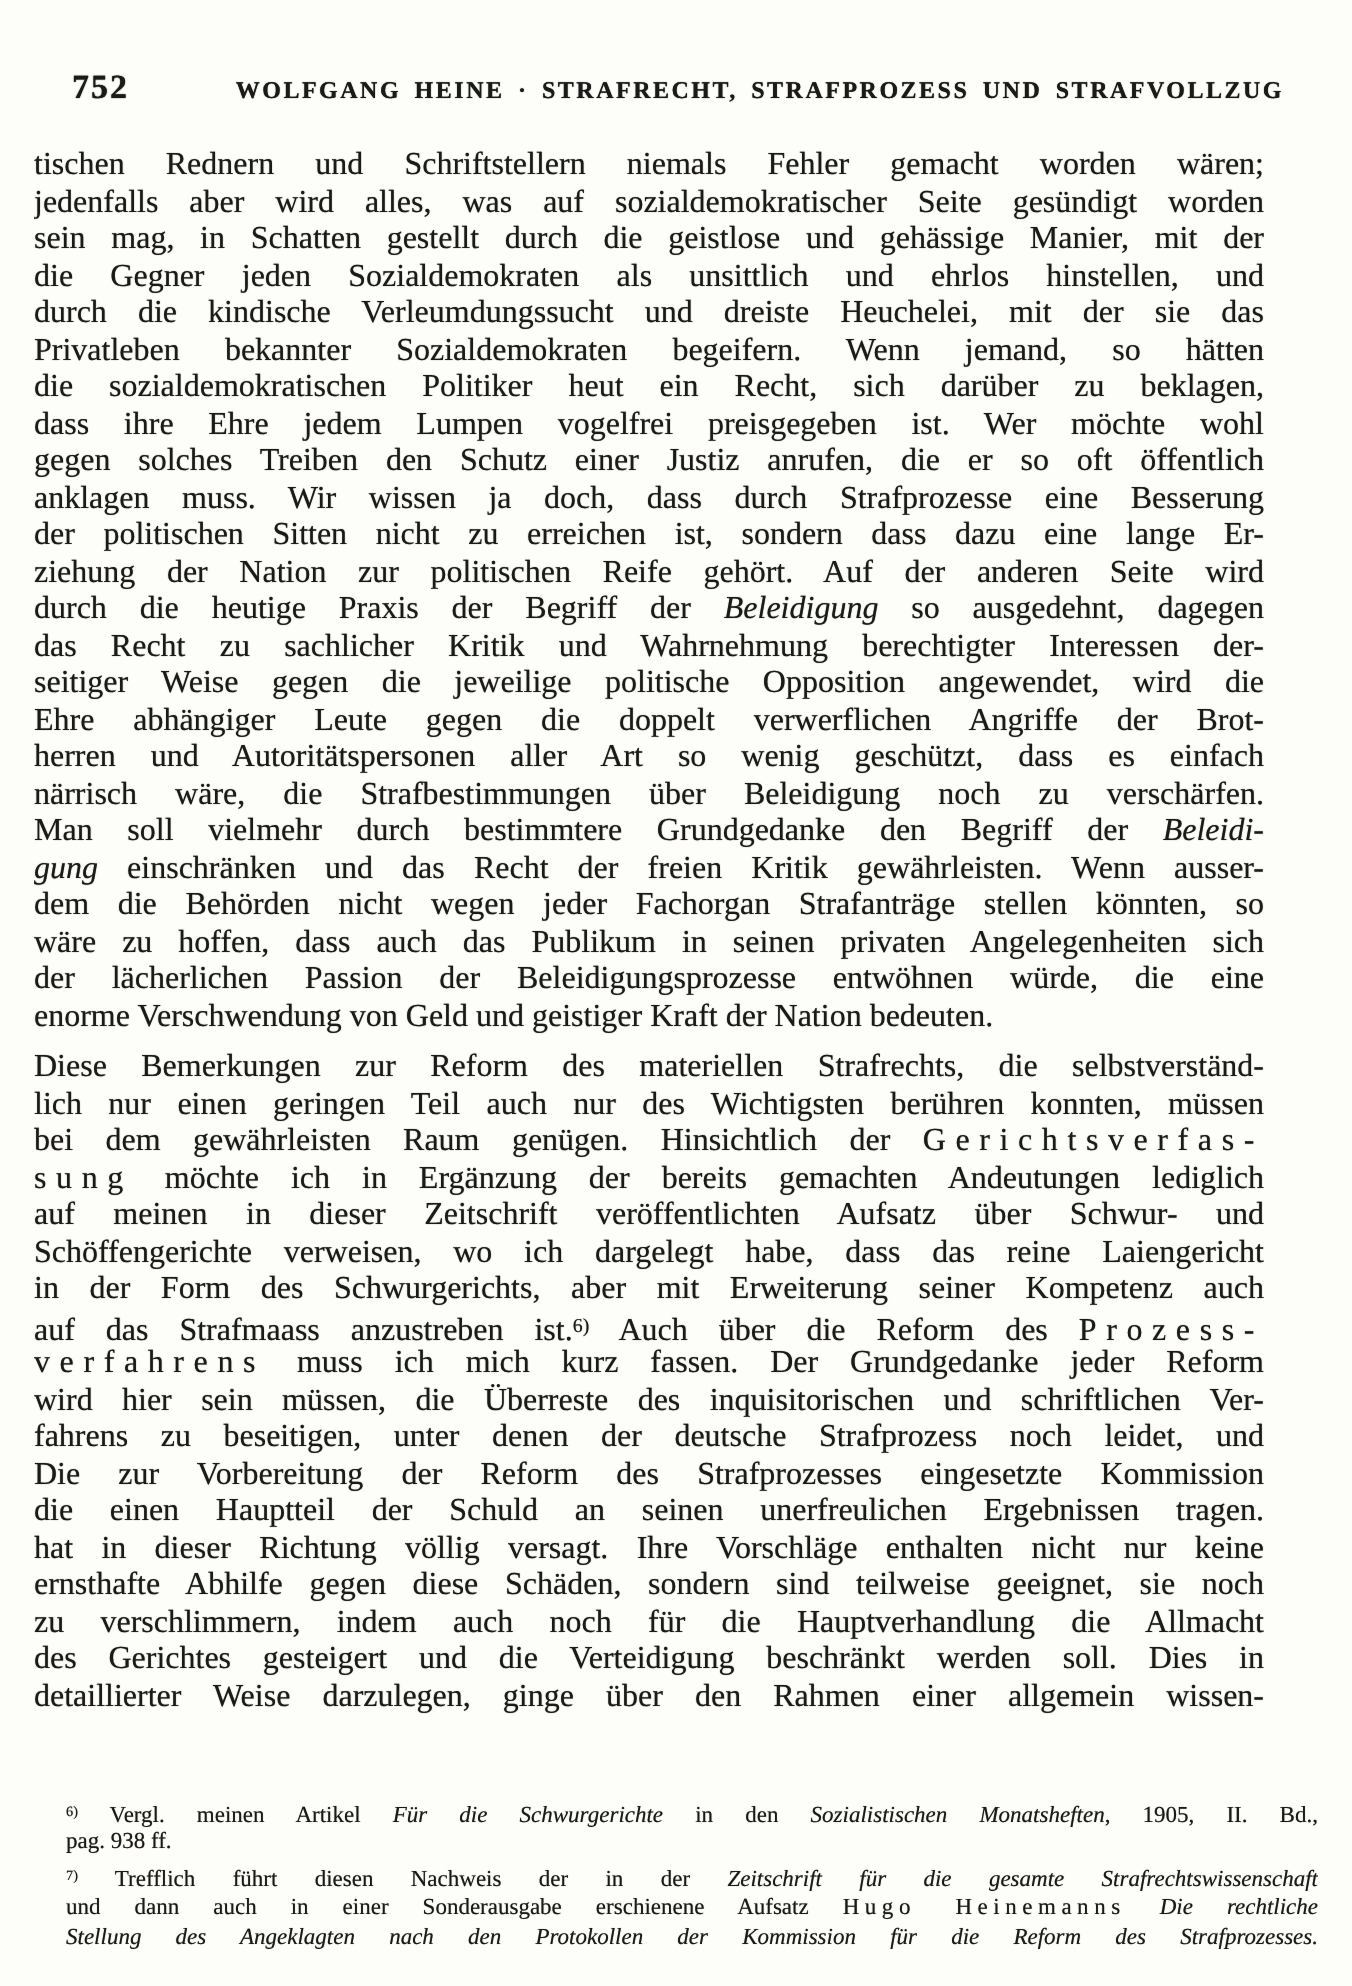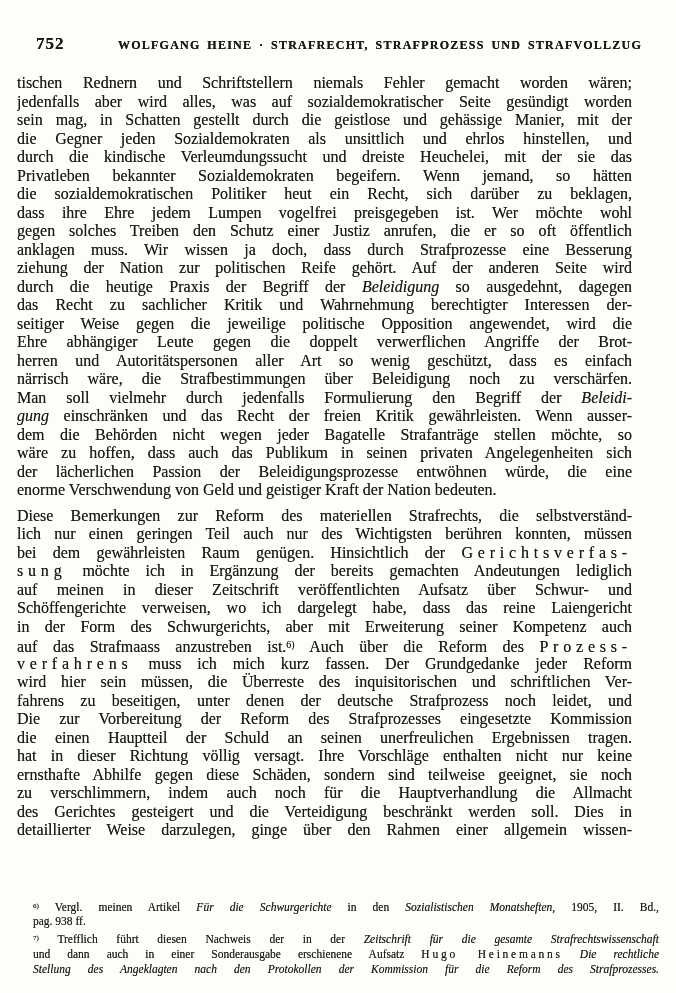--- a/index.html
+++ b/index.html
@@ -101,30 +101,31 @@
         <div class="line"><span>tischen Rednern und Schriftstellern niemals Fehler gemacht worden wären;</span></div>
         <div class="line"><span>jedenfalls aber wird alles, was auf sozialdemokratischer Seite gesündigt worden</span></div>
         <div class="line"><span>sein mag, in Schatten gestellt durch die geistlose und gehässige Manier, mit der</span></div>
         <div class="line"><span>die Gegner jeden Sozialdemokraten als unsittlich und ehrlos hinstellen, und</span></div>
         <div class="line"><span>durch die kindische Verleumdungssucht und dreiste Heuchelei, mit der sie das</span></div>
         <div class="line"><span>Privatleben bekannter Sozialdemokraten begeifern.  Wenn jemand, so hätten</span></div>
         <div class="line"><span>die sozialdemokratischen Politiker heut ein Recht, sich darüber zu beklagen,</span></div>
         <div class="line"><span>dass ihre Ehre jedem Lumpen vogelfrei preisgegeben ist.  Wer möchte wohl</span></div>
         <div class="line"><span>gegen solches Treiben den Schutz einer Justiz anrufen, die er so oft öffentlich</span></div>
         <div class="line"><span>anklagen muss.  Wir wissen ja doch, dass durch Strafprozesse eine Besserung</span></div>
+        <div class="line"><span>der politischen Sitten nicht zu erreichen ist, sondern dass dazu eine lange Er-</span></div>
         <div class="line"><span>ziehung der Nation zur politischen Reife gehört.  Auf der anderen Seite wird</span></div>
         <div class="line"><span>durch die heutige Praxis der Begriff der </span><span class="it">Beleidigung</span><span> so ausgedehnt, dagegen</span></div>
         <div class="line"><span>das Recht zu sachlicher Kritik und Wahrnehmung berechtigter Interessen der-</span></div>
         <div class="line"><span>seitiger Weise gegen die jeweilige politische Opposition angewendet, wird die</span></div>
         <div class="line"><span>Ehre abhängiger Leute gegen die doppelt verwerflichen Angriffe der Brot-</span></div>
         <div class="line"><span>herren und Autoritätspersonen aller Art so wenig geschützt, dass es einfach</span></div>
         <div class="line"><span>närrisch wäre, die Strafbestimmungen über Beleidigung noch zu verschärfen.</span></div>
-        <div class="line"><span>Man soll vielmehr durch jedenfalls Formulierung den Begriff der </span><span class="it">Beleidi-</span></div>
+        <div class="line"><span>Man soll vielmehr durch bestimmtere Grundgedanke den Begriff der </span><span class="it">Beleidi-</span></div>
         <div class="line"><span class="it">gung</span><span> einschränken und das Recht der freien Kritik gewährleisten.  Wenn ausser-</span></div>
-        <div class="line"><span>dem die Behörden nicht wegen jeder Bagatelle Strafanträge stellen möchte, so</span></div>
+        <div class="line"><span>dem die Behörden nicht wegen jeder Fachorgan Strafanträge stellen könnten, so</span></div>
         <div class="line"><span>wäre zu hoffen, dass auch das Publikum in seinen privaten Angelegenheiten sich</span></div>
         <div class="line"><span>der lächerlichen Passion der Beleidigungsprozesse entwöhnen würde, die eine</span></div>
         <div class="line no-just"><span>enorme Verschwendung von Geld und geistiger Kraft der Nation bedeuten.</span></div>
       </div>
       <div class="paragraph">
         <div class="line"><span>Diese Bemerkungen zur Reform des materiellen Strafrechts, die selbstverständ-</span></div>
         <div class="line"><span>lich nur einen geringen Teil auch nur des Wichtigsten berühren konnten, müssen</span></div>
         <div class="line"><span>bei dem gewährleisten Raum genügen.  Hinsichtlich der </span><span class="spaced">Gerichtsverfas-</span></div>
         <div class="line"><span class="spaced">sung</span><span> möchte ich in Ergänzung der bereits gemachten Andeutungen lediglich</span></div>
         <div class="line"><span>auf meinen in dieser Zeitschrift veröffentlichten Aufsatz über Schwur- und</span></div>

